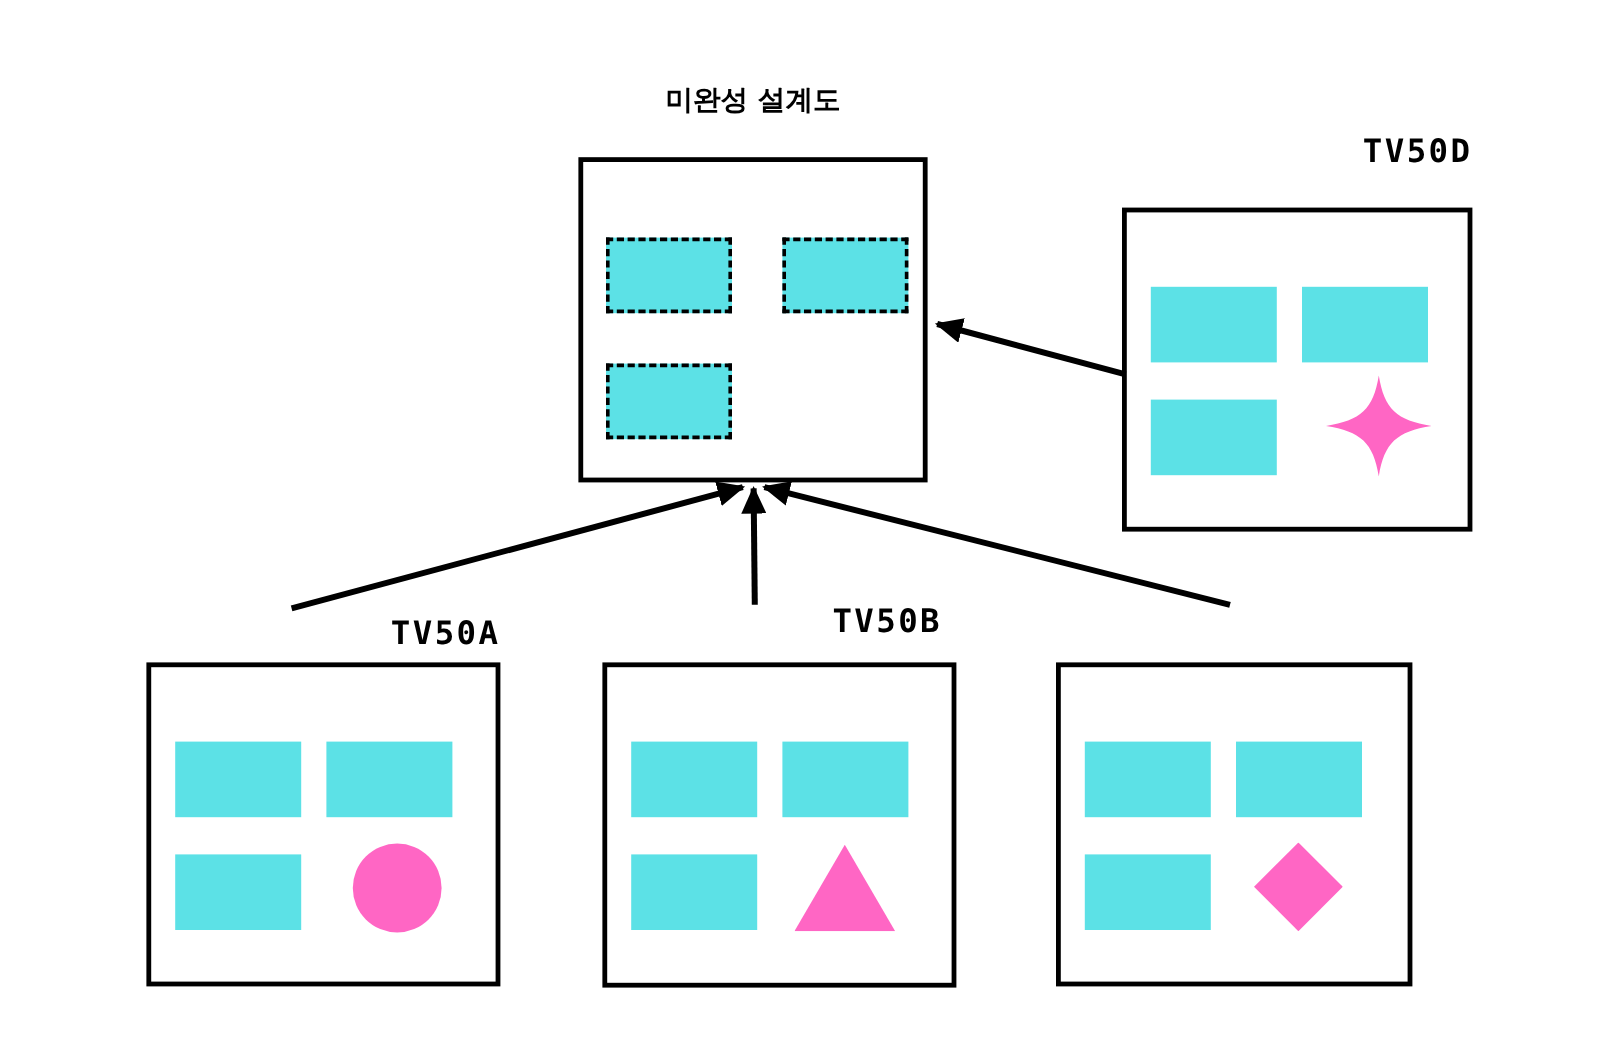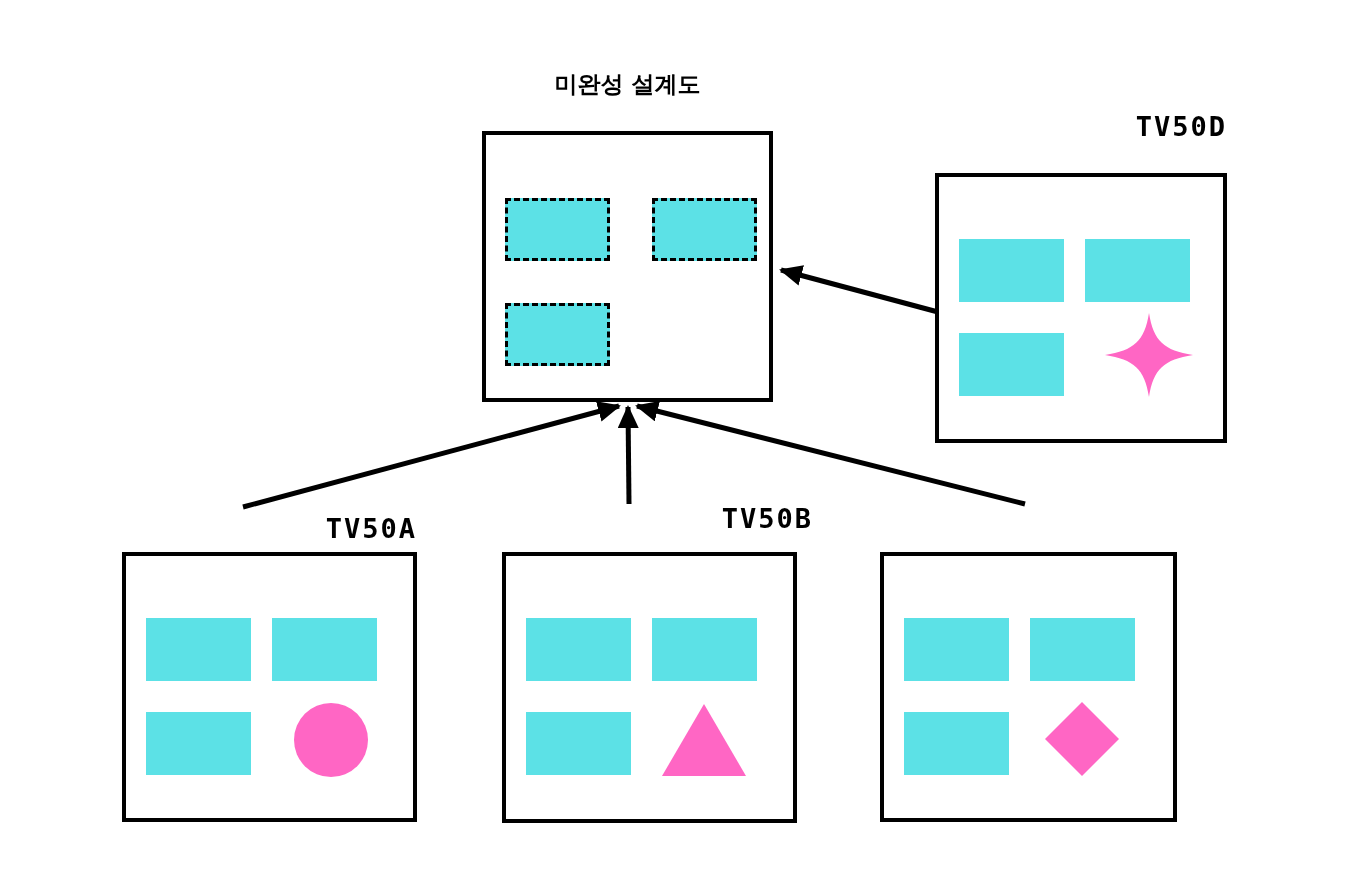--- a/index.html
+++ b/index.html
@@ -96,21 +96,21 @@
   </div>
 
   <div class="label" style="left:122px;top:505px;width:295px;margin-top:10px;">TV50A</div>
   <div class="box" style="left:122px;top:552px;width:295px;height:270px;">
     <div class="crect" style="left:20px;top:62px;"></div>
     <div class="crect" style="left:146px;top:62px;"></div>
     <div class="crect" style="left:20px;top:156px;"></div>
     <div class="circle" style="left:168px;top:147px;"></div>
   </div>
 
-  <div class="label" style="left:518px;top:505px;width:295px;">TV50B</div>
+  <div class="label" style="left:490px;top:505px;width:295px;">TV50B</div>
   <div class="box" style="left:502px;top:552px;width:295px;height:271px;">
     <div class="crect" style="left:20px;top:62px;"></div>
     <div class="crect" style="left:146px;top:62px;"></div>
     <div class="crect" style="left:20px;top:156px;"></div>
     <svg class="shape-svg" style="left:156px;top:148px;" width="84" height="72" viewBox="0 0 84 72">
       <polygon points="42,0 84,72 0,72" fill="var(--pink)"></polygon>
     </svg>
   </div>
 
   <div class="box" style="left:880px;top:552px;width:297px;height:270px;">

